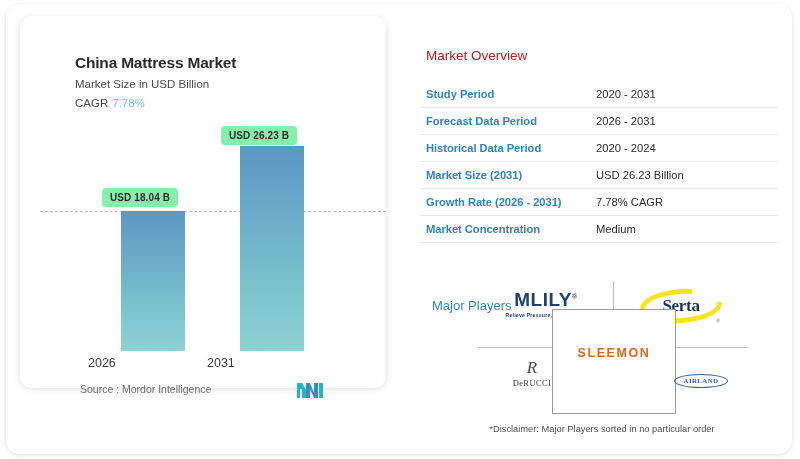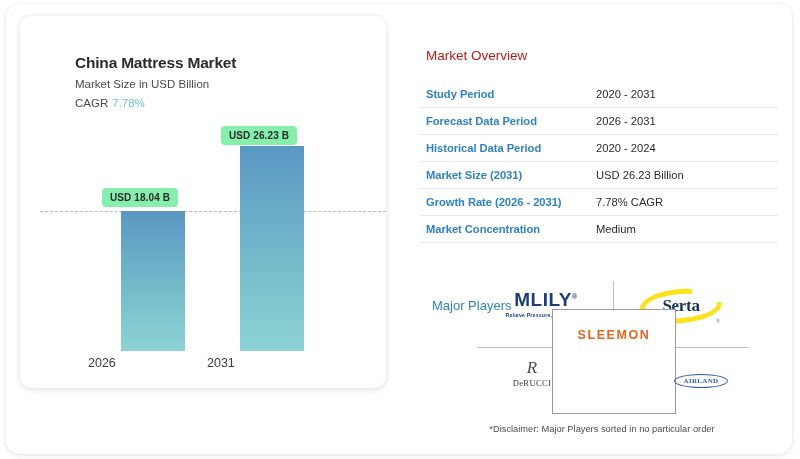--- a/index.html
+++ b/index.html
@@ -240,21 +240,21 @@
     position: absolute;
     text-align: center;
   }
   .cell-tl { left: 4px;   top: 8px;  width: 128px; }
   .cell-tr { left: 140px; top: 4px;  width: 128px; }
   .cell-bl { left: 4px;   top: 78px; width: 100px; }
   .cell-br { left: 178px; top: 88px; width: 90px; }
   .cell-center {
     position: absolute;
     left: 74px;
-    top: 44px;
+    top: 62px;
     width: 124px;
     text-align: center;
   }
 
   .mlily-txt {
     font-size: 19px;
     font-weight: bold;
     color: #1b3f77;
     letter-spacing: 0.5px;
     font-family: "Liberation Sans", sans-serif;
@@ -381,20 +381,30 @@
       <div class="bar bar-2026"></div>
       <div class="bar bar-2031"></div>
 
       <div class="val-badge badge-2026">USD 18.04 B</div>
       <div class="val-badge badge-2031">USD 26.23 B</div>
     </div>
 
     <div class="x-label x-2026">2026</div>
     <div class="x-label x-2031">2031</div>
 
+    <div class="source-row">
+      <div class="source-text">Source :  Mordor Intelligence</div>
+      <div class="mi-logo">
+        <svg width="26" height="18" viewBox="0 0 26 18">
+          <polygon points="0,17 0,2 5,2 9,9 9,17 5,17 5,8 3,8 3,17" fill="#1fb6c9"></polygon>
+          <polygon points="9,2 13,2 17,12 17,2 21,2 21,17 17,17 13,8 13,17 9,17" fill="#2e8fc4"></polygon>
+          <rect x="22" y="2" width="4" height="15" fill="#1fb6c9"></rect>
+        </svg>
+      </div>
+    </div>
   </div>
 
   <div class="right-panel">
     <div class="overview-title">Market Overview</div>
 
     <div class="ov-table">
       <div class="ov-row">
         <span class="ov-label">Study Period</span>
         <span class="ov-value">2020 - 2031</span>
       </div>

